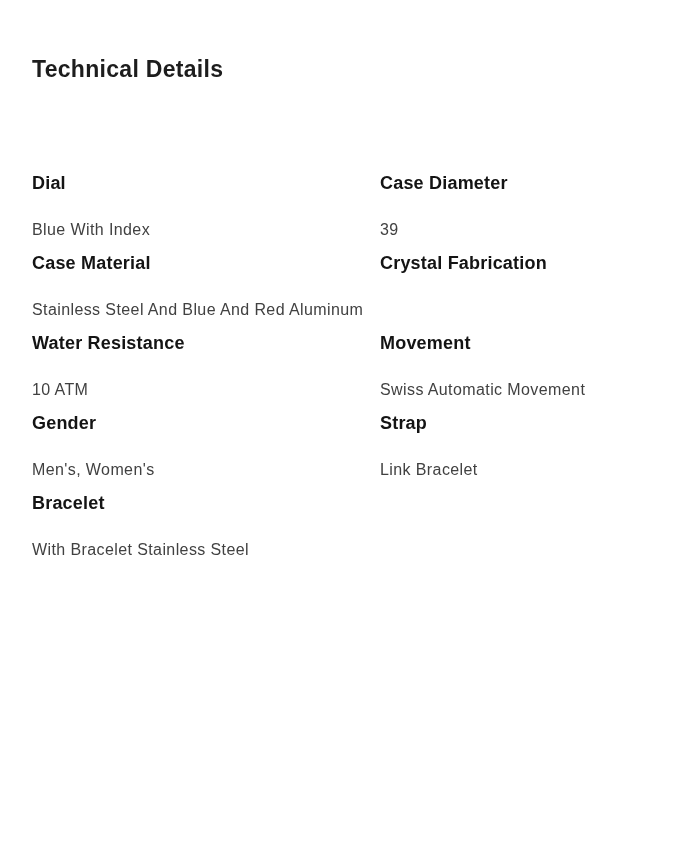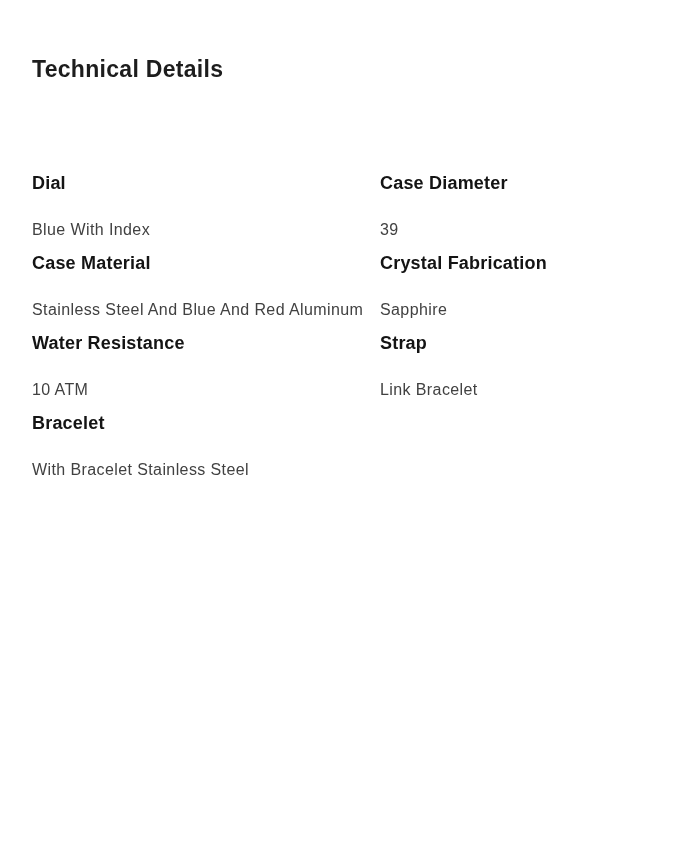--- a/index.html
+++ b/index.html
@@ -70,29 +70,36 @@
     <p class="spec-value">39</p>
   </div>
 
   <div class="spec-item">
     <h3 class="spec-label">Case Material</h3>
     <p class="spec-value">Stainless Steel And Blue And Red Aluminum</p>
   </div>
 
   <div class="spec-item">
     <h3 class="spec-label">Crystal Fabrication</h3>
-    <p class="spec-value">Sapphire</p>
   </div>
 
   <div class="spec-item">
     <h3 class="spec-label">Water Resistance</h3>
     <p class="spec-value">10 ATM</p>
   </div>
 
+  <div class="spec-item">
+    <h3 class="spec-label">Movement</h3>
+    <p class="spec-value">Swiss Automatic Movement</p>
+  </div>
 
+  <div class="spec-item">
+    <h3 class="spec-label">Gender</h3>
+    <p class="spec-value">Men's, Women's</p>
+  </div>
 
   <div class="spec-item">
     <h3 class="spec-label">Strap</h3>
     <p class="spec-value">Link Bracelet</p>
   </div>
 
   <div class="spec-item">
     <h3 class="spec-label">Bracelet</h3>
     <p class="spec-value">With Bracelet Stainless Steel</p>
   </div>

